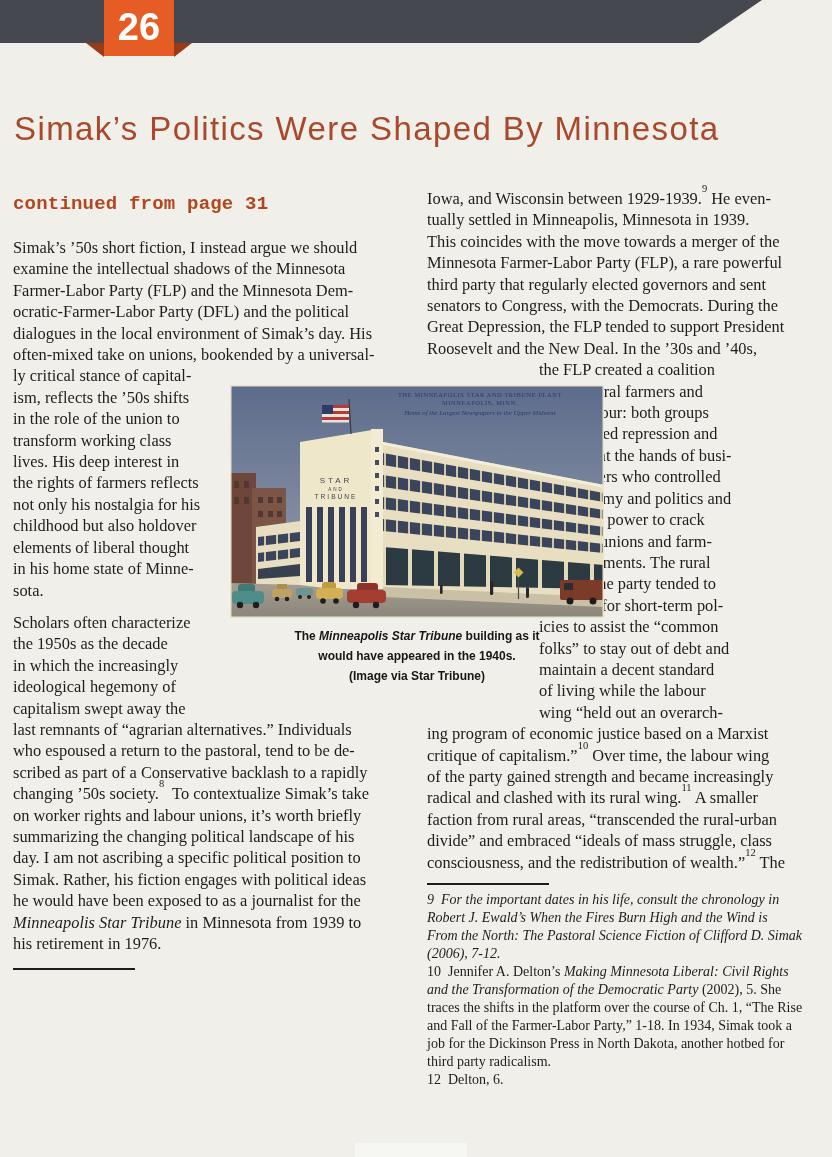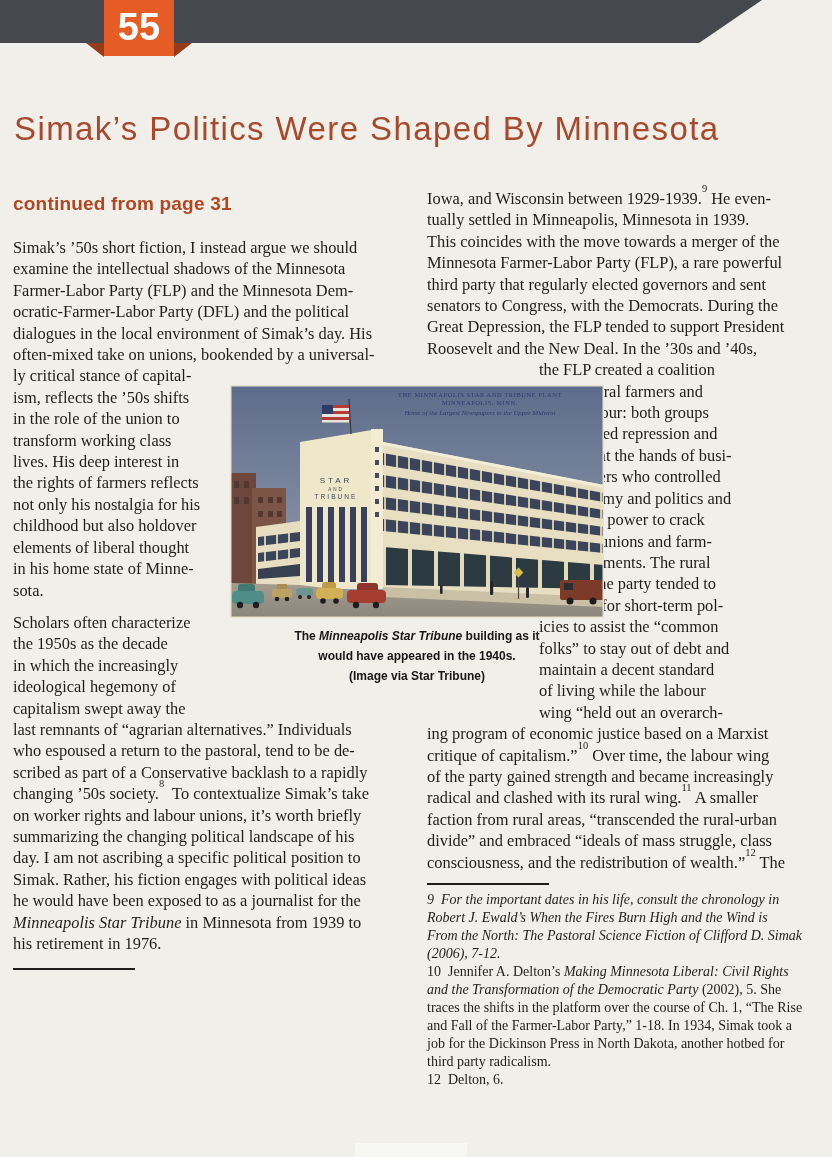--- a/index.html
+++ b/index.html
@@ -12,21 +12,21 @@
          color:#fff;font-family:"Liberation Sans",sans-serif;font-weight:bold;
          font-size:38px;text-align:center;line-height:54px;z-index:3;}
   .fold{position:absolute;top:43px;width:0;height:0;z-index:2;}
   .fold-l{left:86px;border-top:14px solid #963c19;border-left:18px solid transparent;}
   .fold-r{left:174px;border-top:14px solid #963c19;border-right:18px solid transparent;}
 
   .title{position:absolute;left:14px;top:110px;width:812px;margin:0;white-space:nowrap;
          font-family:"Liberation Sans",sans-serif;font-weight:normal;font-size:33px;
          letter-spacing:1.4px;color:#a8492c;}
   .continued{position:absolute;left:13px;top:193px;white-space:nowrap;
-         font-family:Liberation Sans, sans-serif;font-weight:bold;font-size:19px;
+         font-family:Liberation Mono, monospace;font-weight:bold;font-size:19px;
          letter-spacing:.2px;color:#b2461f;}
 
   .col{position:absolute;font-size:16.4px;line-height:21.4px;}
   .col-left{left:13px;top:237px;width:404px;}
   .col-right{left:427px;top:188px;width:398px;}
   .block{white-space:pre-line;}
   .mb{margin-bottom:11px;}
   .indent{margin-left:112px;}
   .it{font-style:italic;}
   sup.fnmark{font-size:10.5px;line-height:0;position:relative;top:-5.5px;}
@@ -42,21 +42,21 @@
 
   .watermark{position:absolute;left:355px;top:1143px;width:112px;height:14px;background:#f6f6f2;}
 </style>
 </head>
 <body>
 
 <div class="page">
 
   <div class="topbar"></div>
   <div class="badge">
-    <span>55</span>
+    <span>26</span>
   </div>
   <div class="fold fold-l"></div>
   <div class="fold fold-r"></div>
 
   <h1 class="title">Simak’s Politics Were Shaped By Minnesota</h1>
   <div class="continued">continued from page 31</div>
 
   <div class="col col-left">
     <div class="block"><span>Simak’s ’50s short fiction, I instead argue we should
 examine the intellectual shadows of the Minnesota

